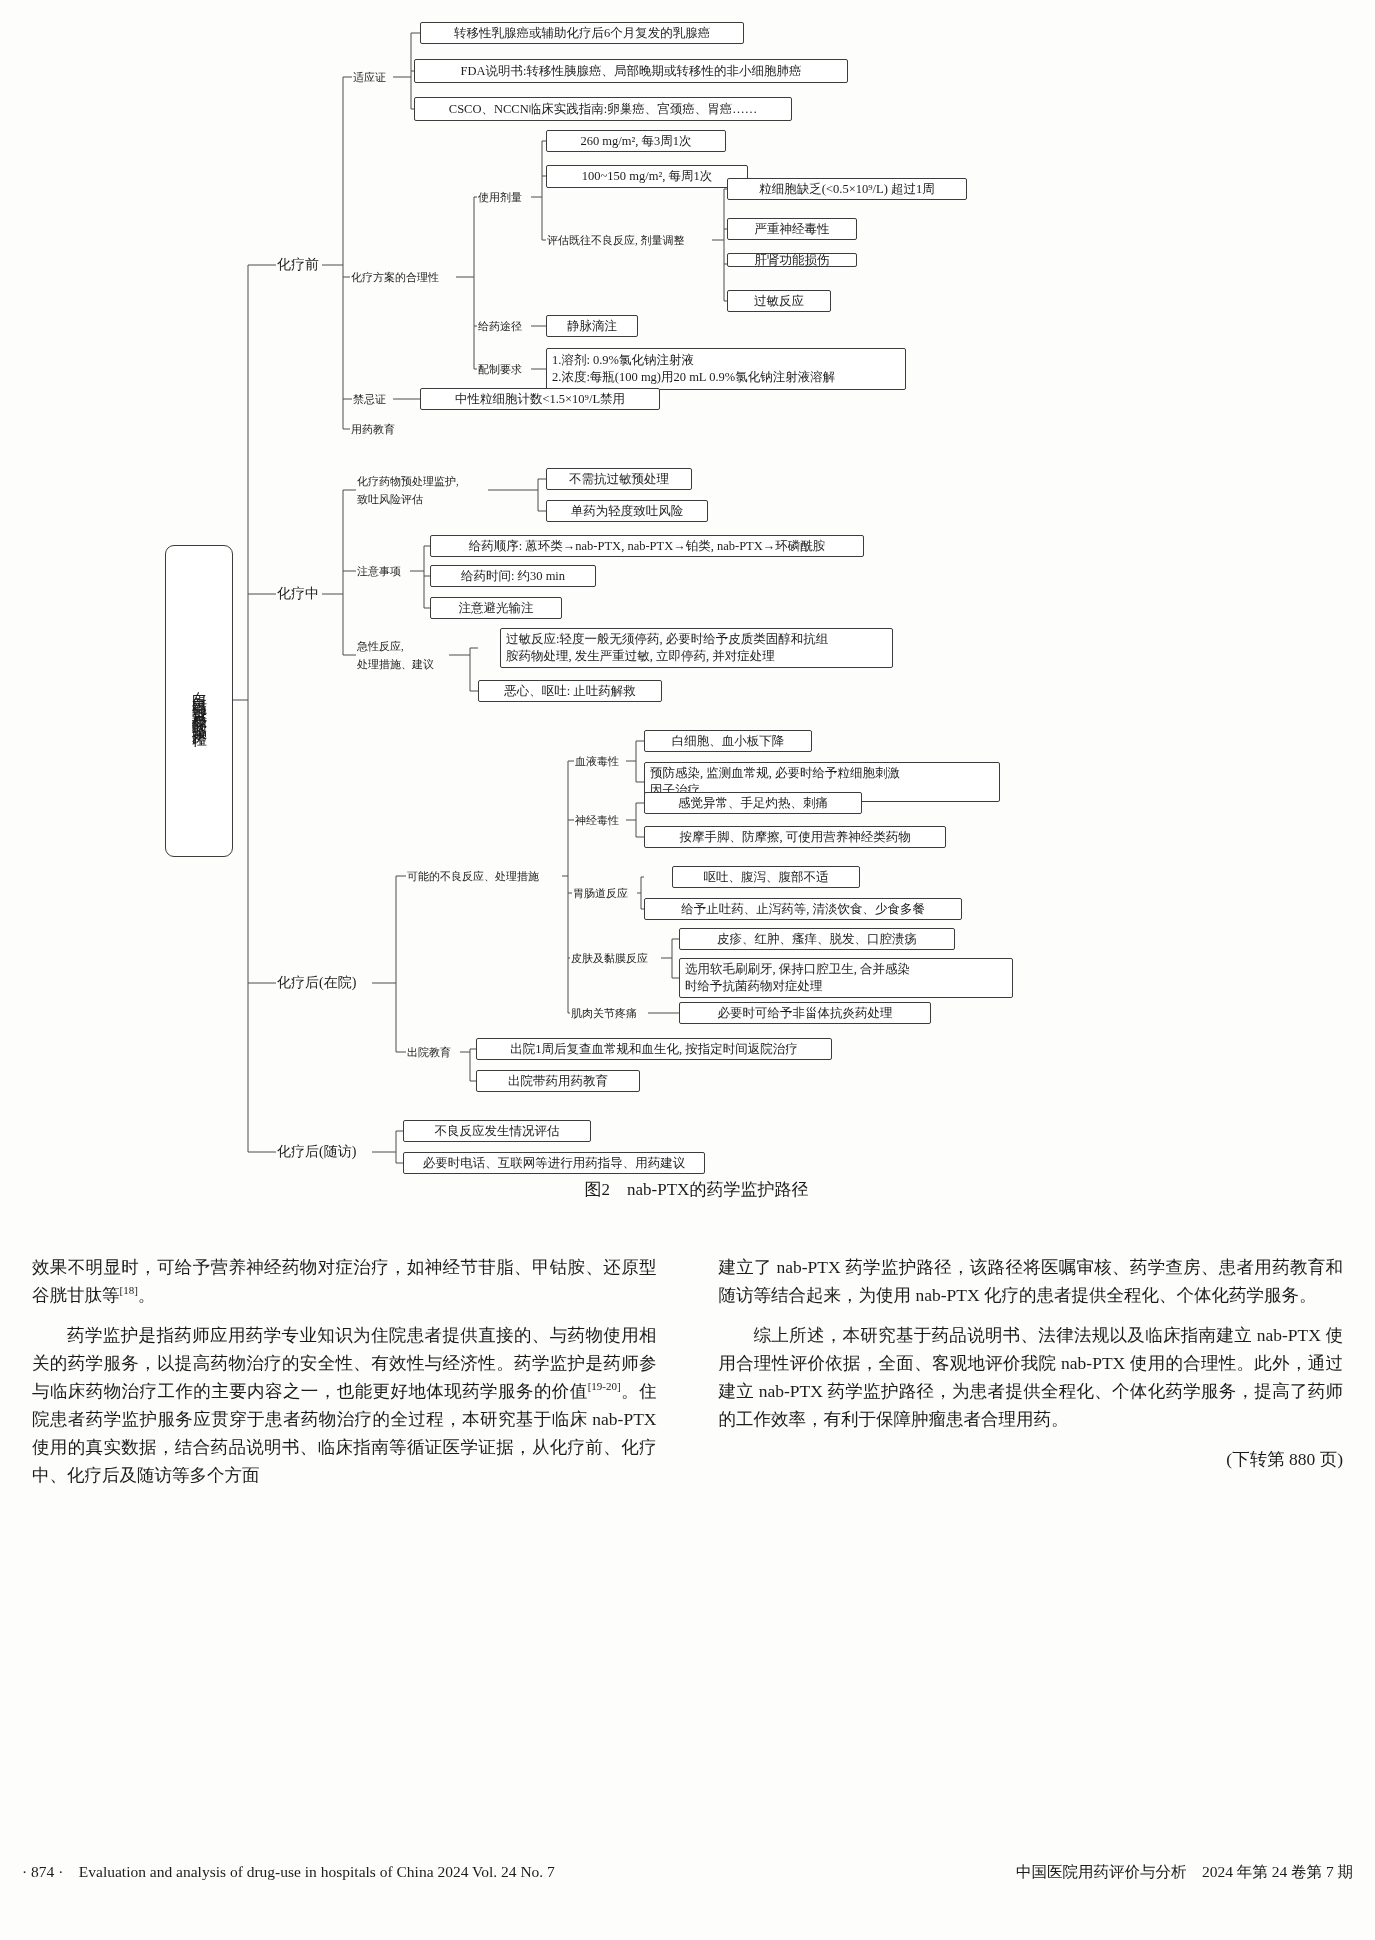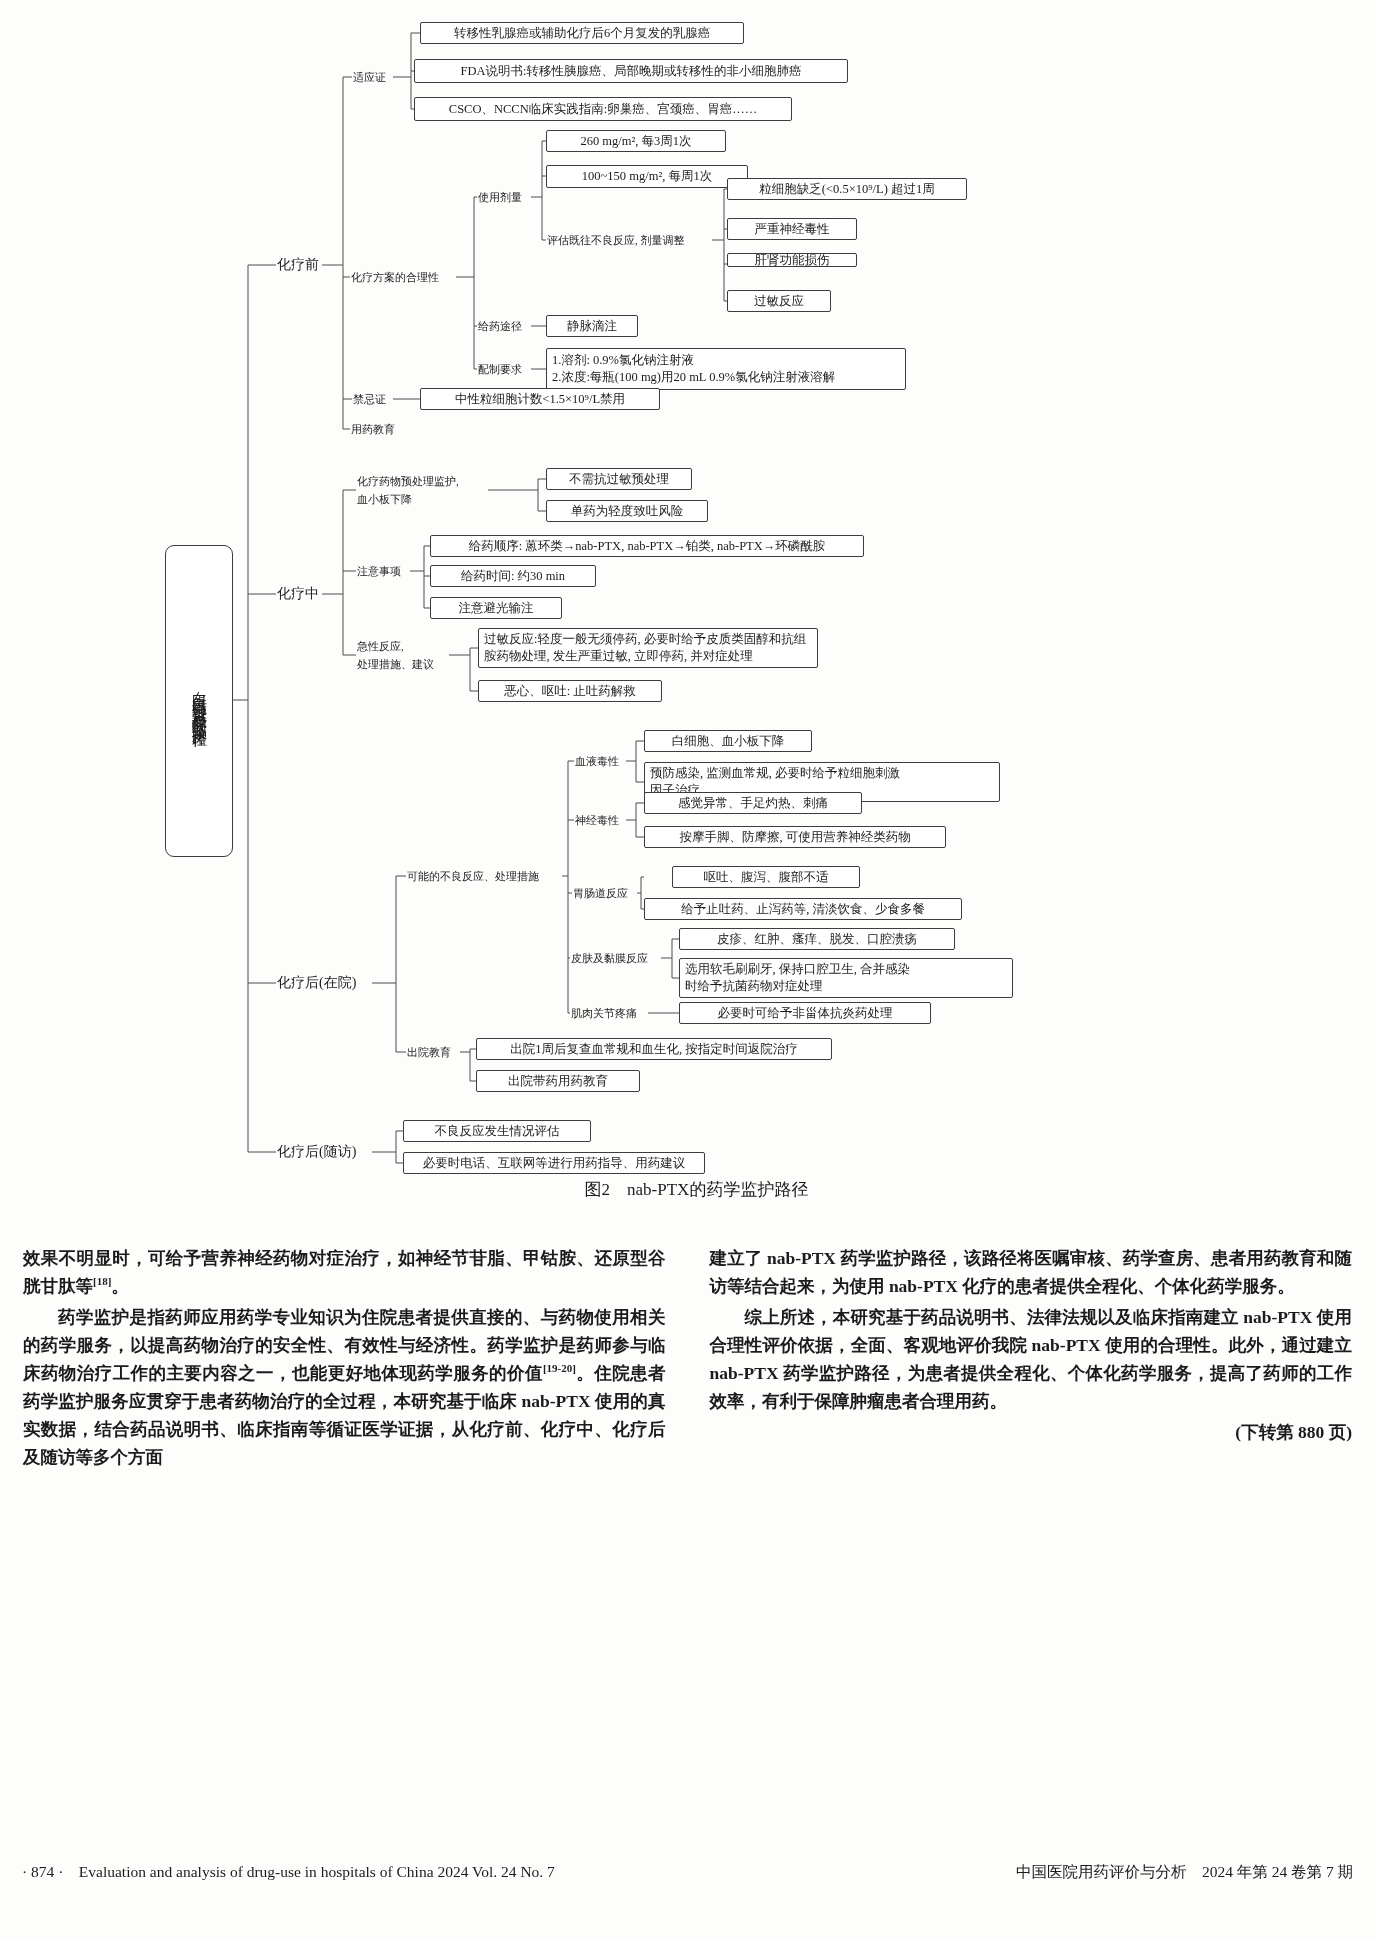--- a/index.html
+++ b/index.html
@@ -30,21 +30,21 @@
   .box.left{justify-content:flex-start; text-align:left;}
   .caption{
     position:absolute; left:9px; top:1178px; width:100%;
     text-align:center; font-weight:400; font-size:17px;
   }
   .article{
     display:flex; gap:38px; padding:26px 20px 0 20px;
     font-size:17.5px; line-height:28px;
   }
   .col{flex:1; min-width:0;}
-  .para{margin:3px; text-align:justify;font-weight:bold;}
+  .para{margin:12px; text-align:justify;}
   .para.indent{text-indent:2em;}
   .para.r{text-align:right;}
   sup{font-size:11px; line-height:0;}
   .footer{
     position:absolute; left:22px; right:22px; top:1862px;
     display:flex; justify-content:space-between; font-size:15.5px;
   }
 </style>
 </head>
 <body>
@@ -85,30 +85,30 @@
     <div class="lbl" style="left:477px;top:317px">给药途径</div>
     <div class="box" style="left:546px;top:315px;width:92px;height:22px">静脉滴注</div>
     <div class="lbl" style="left:477px;top:360px">配制要求</div>
     <div class="box left" style="left:546px;top:348px;width:360px;height:42px">1.溶剂: 0.9%氯化钠注射液
 2.浓度:每瓶(100 mg)用20 mL 0.9%氯化钠注射液溶解</div>
     <div class="lbl" style="left:352px;top:390px">禁忌证</div>
     <div class="box" style="left:420px;top:388px;width:240px;height:22px">中性粒细胞计数&lt;1.5×10⁹/L禁用</div>
     <div class="lbl" style="left:350px;top:420px">用药教育</div>
 
     <div class="lbl" style="left:356px;top:472px">化疗药物预处理监护,
-血小板下降</div>
+致吐风险评估</div>
     <div class="box" style="left:546px;top:468px;width:146px;height:22px">不需抗过敏预处理</div>
     <div class="box" style="left:546px;top:500px;width:162px;height:22px">单药为轻度致吐风险</div>
     <div class="lbl" style="left:356px;top:562px">注意事项</div>
     <div class="box" style="left:430px;top:535px;width:434px;height:22px">给药顺序: 蒽环类→nab-PTX, nab-PTX→铂类, nab-PTX→环磷酰胺</div>
     <div class="box" style="left:430px;top:565px;width:166px;height:22px">给药时间: 约30 min</div>
     <div class="box" style="left:430px;top:597px;width:132px;height:22px">注意避光输注</div>
     <div class="lbl" style="left:356px;top:637px">急性反应,
 处理措施、建议</div>
-    <div class="box left" style="left:478px;top:628px;width:340px;height:40px">过敏反应:轻度一般无须停药, 必要时给予皮质类固醇和抗组
+    <div class="box left" style="left:500px;top:628px;width:393px;height:40px">过敏反应:轻度一般无须停药, 必要时给予皮质类固醇和抗组
 胺药物处理, 发生严重过敏, 立即停药, 并对症处理</div>
     <div class="box" style="left:478px;top:680px;width:184px;height:22px">恶心、呕吐: 止吐药解救</div>
 
     <div class="lbl" style="left:406px;top:867px">可能的不良反应、处理措施</div>
     <div class="lbl" style="left:574px;top:752px">血液毒性</div>
     <div class="box" style="left:644px;top:730px;width:168px;height:22px">白细胞、血小板下降</div>
     <div class="box left" style="left:644px;top:762px;width:356px;height:40px">预防感染, 监测血常规, 必要时给予粒细胞刺激
 因子治疗</div>
     <div class="lbl" style="left:574px;top:811px">神经毒性</div>
     <div class="box" style="left:644px;top:792px;width:218px;height:22px">感觉异常、手足灼热、刺痛</div>

